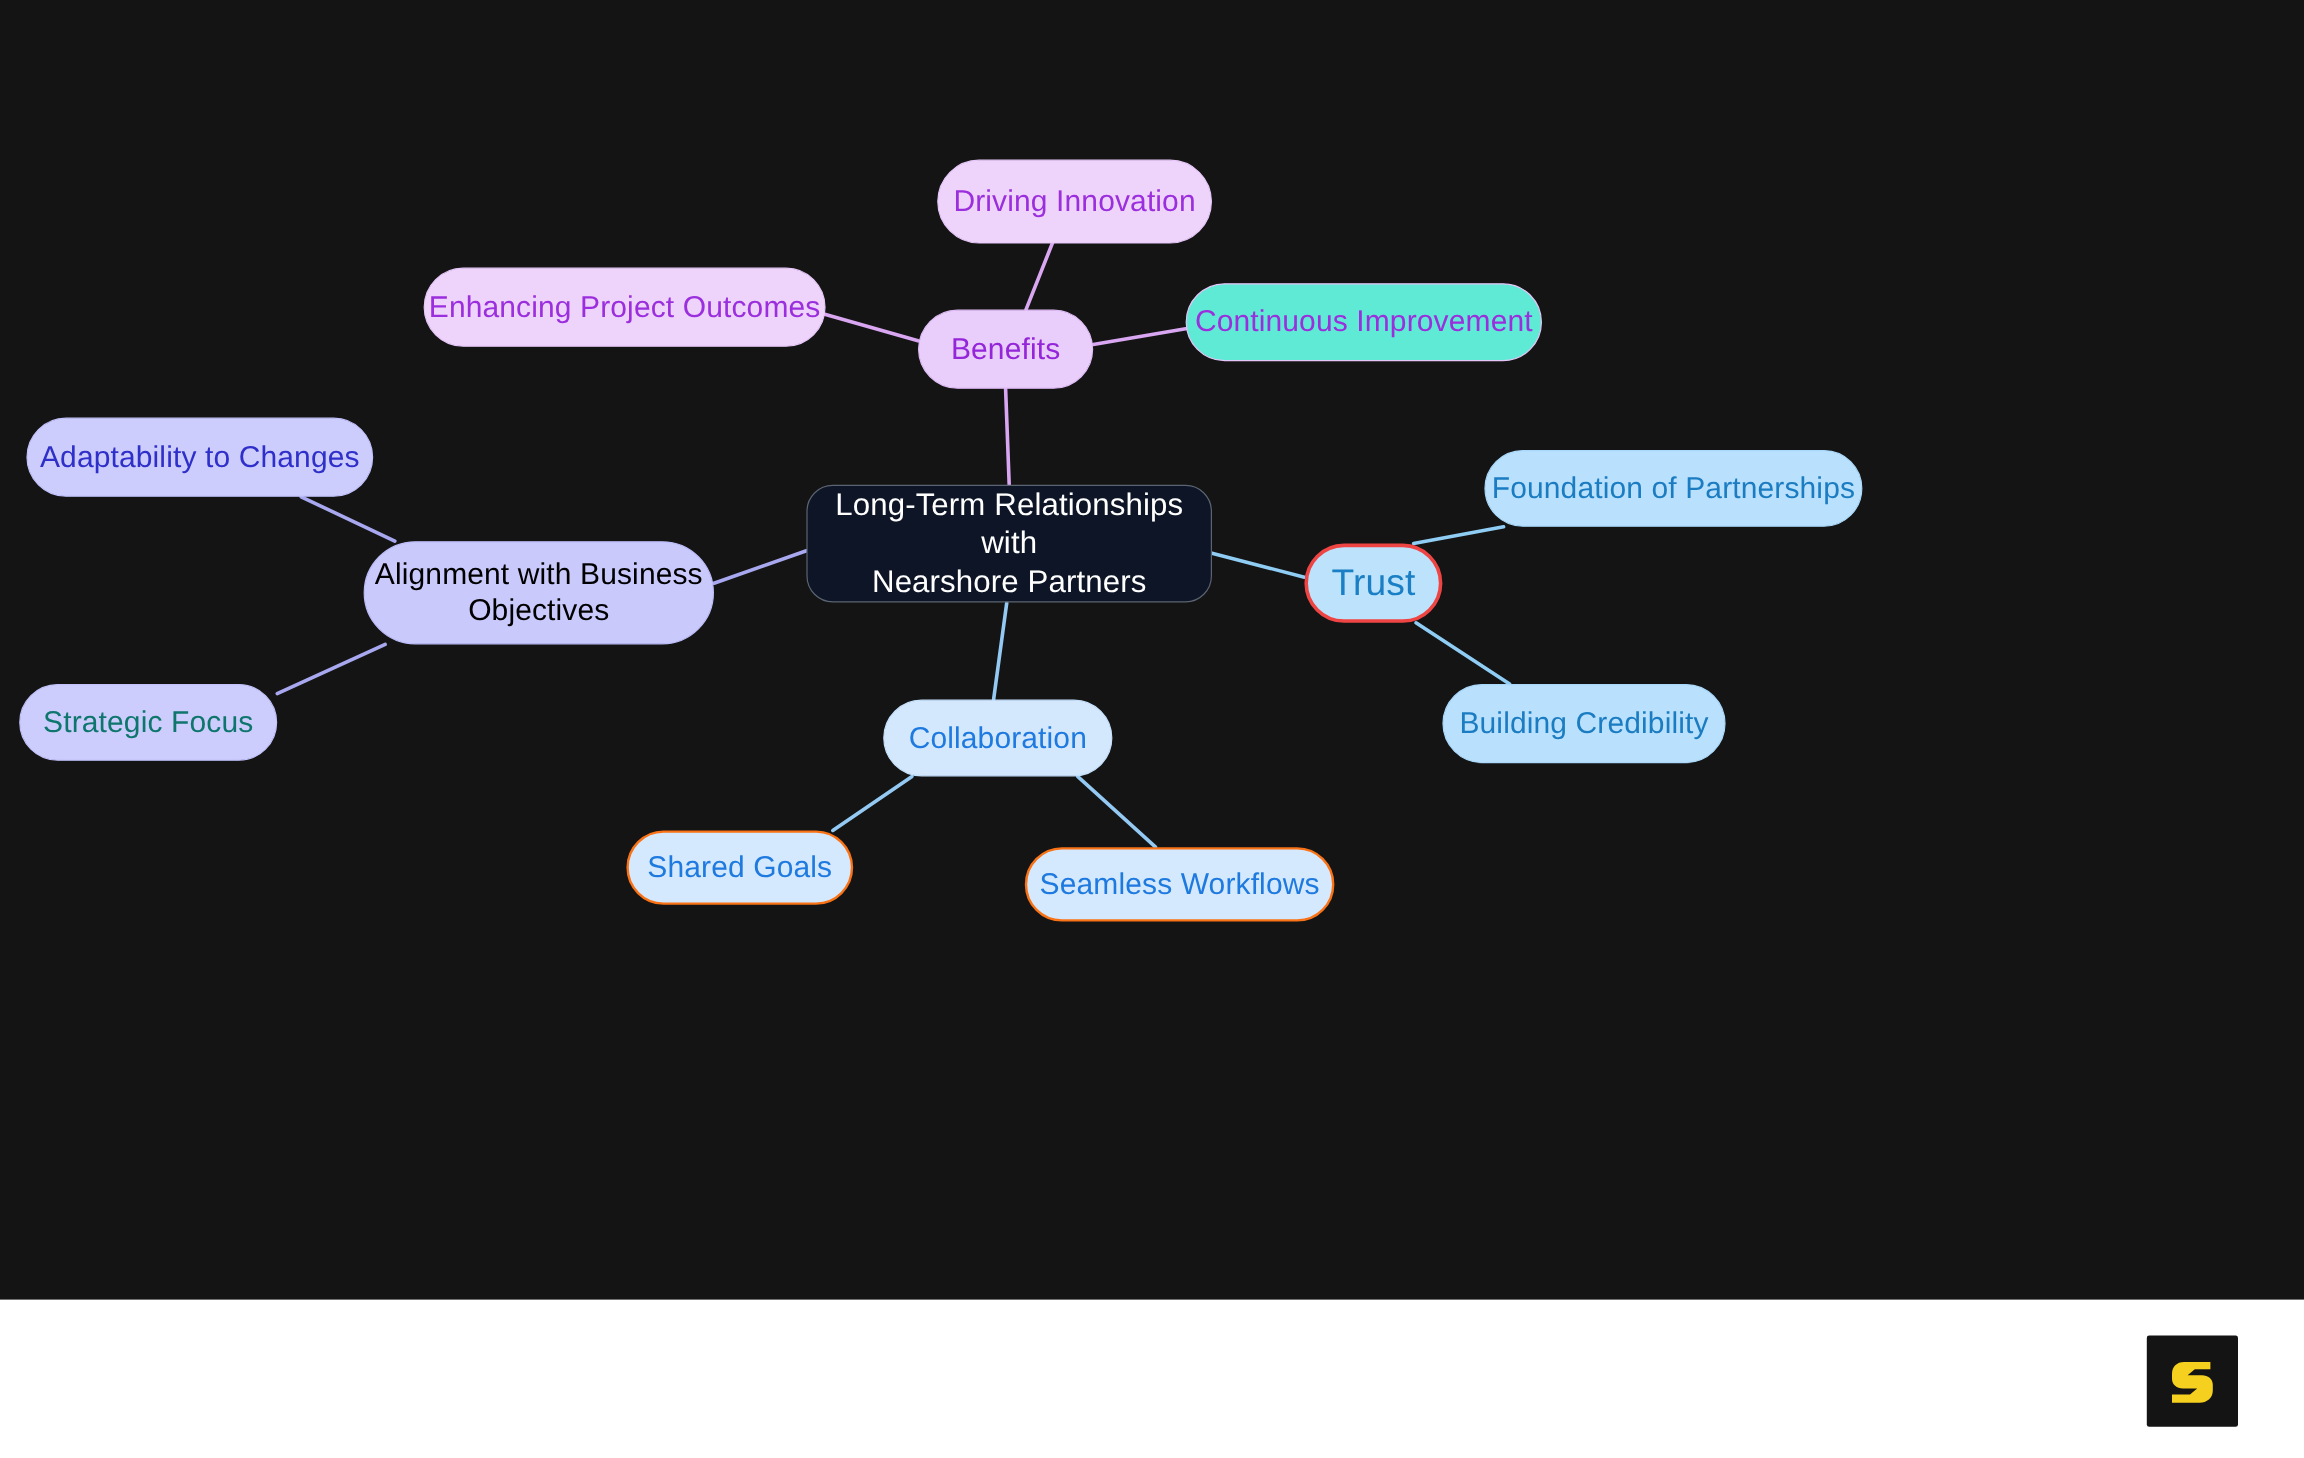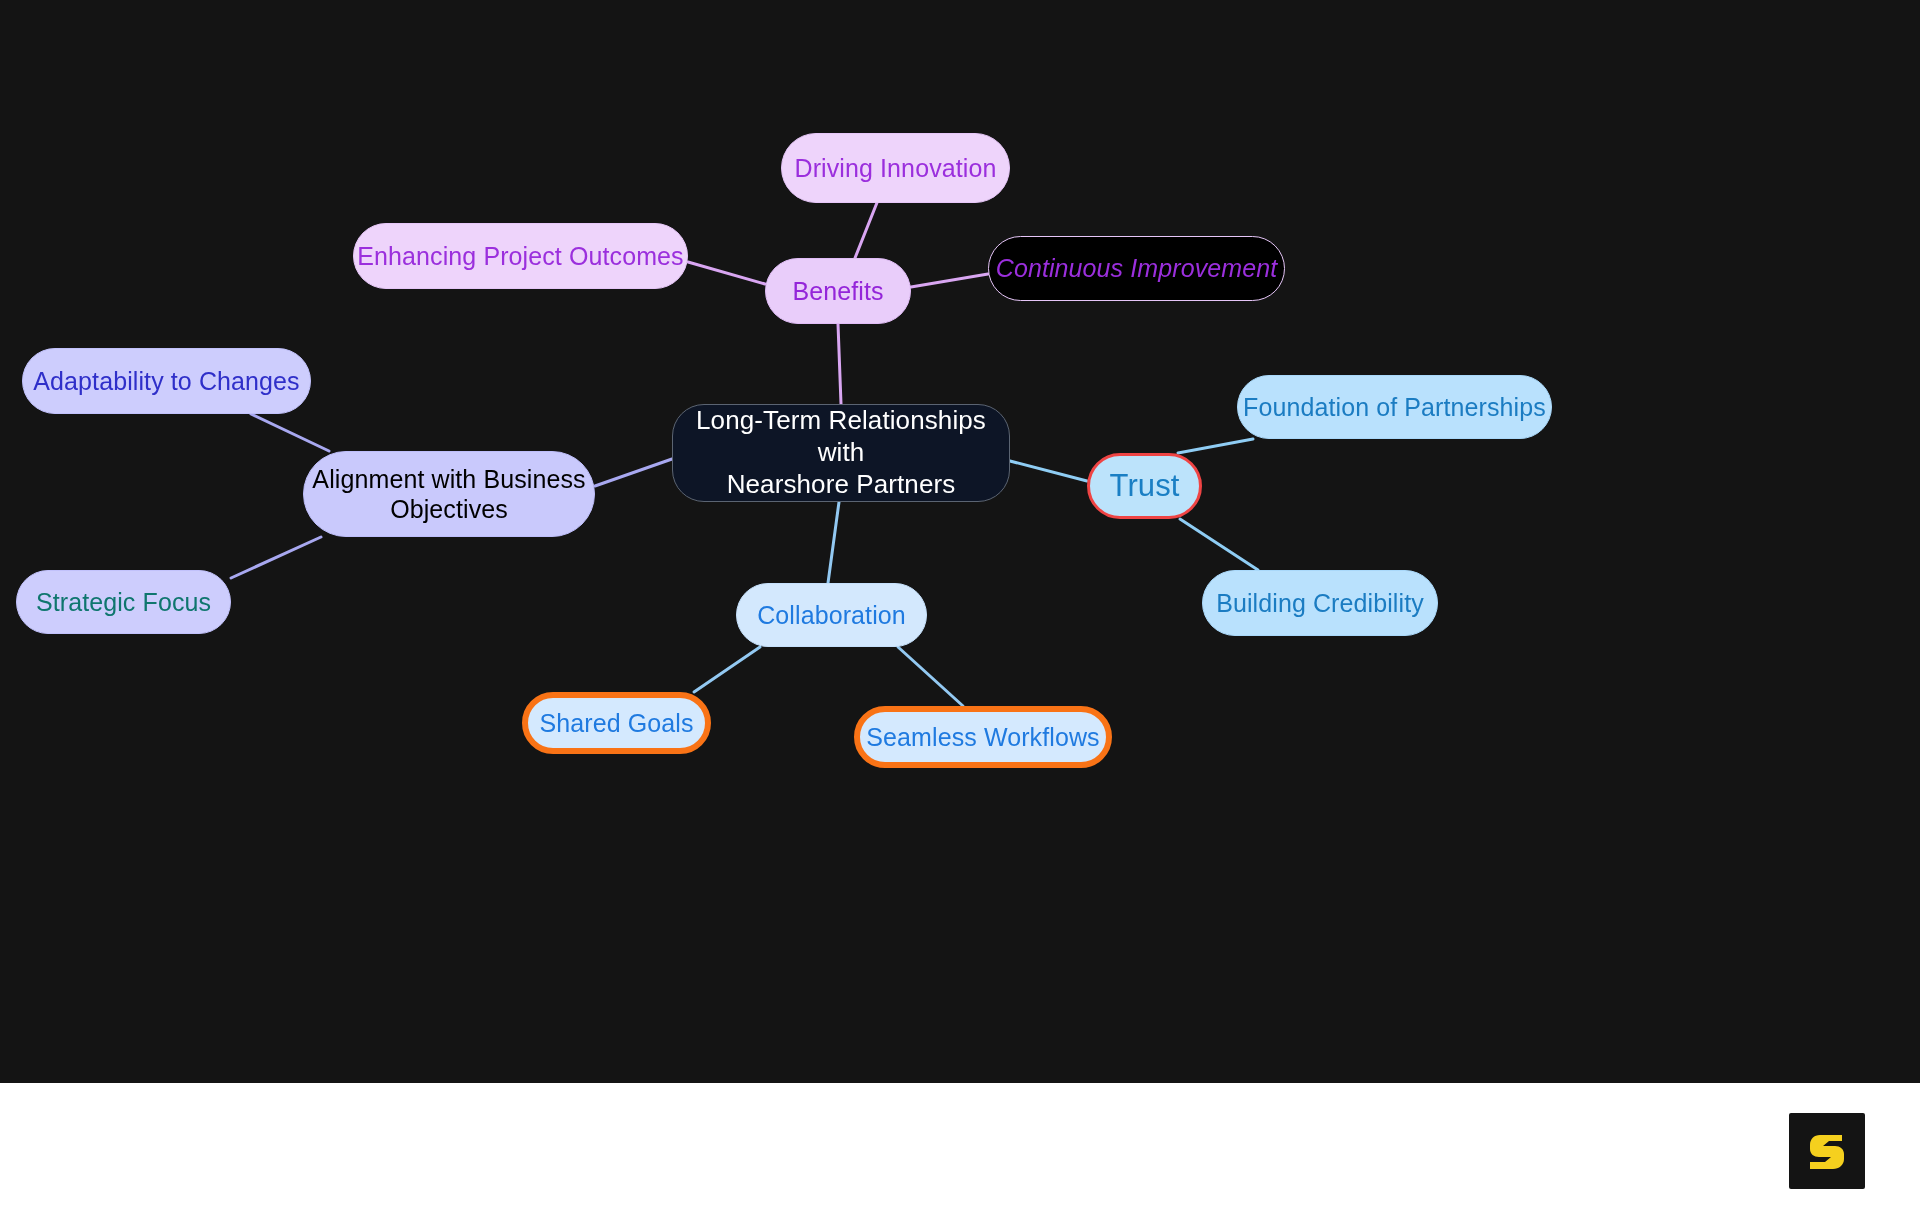--- a/index.html
+++ b/index.html
@@ -52,21 +52,21 @@
     line-height: 1.22;
     white-space: pre-line;
     letter-spacing: 0.1px;
   }
 
   .node-root {
     background: #0d1526;
     border: 1px solid #5b6472;
     color: #ffffff;
     font-size: 26px;
-    border-radius: 32px;
+    border-radius: 22px;
   }
 
   .node-branch-purple {
     background: #e9cdfa;
     border: 1px solid #e0bcf6;
     color: #9425d9;
     font-size: 25px;
   }
 
   .node-leaf-purple {
@@ -107,21 +107,21 @@
 
   .node-branch-lightblue {
     background: #d3e8fd;
     border: 1px solid #c5e0fb;
     color: #1f7ae0;
     font-size: 25px;
   }
 
   .node-leaf-lightblue {
     background: #d4e9fe;
-    border: 6px solid #f97316;
+    border: 2px solid #f97316;
     color: #1f7ae0;
     font-size: 25px;
   }
 
   #brand-logo {
     position: absolute;
     width: 76px;
     height: 76px;
     background: #141414;
     display: flex;
@@ -150,21 +150,21 @@
         <line x1="839" y1="502" x2="828" y2="583" stroke="#93c9f2" stroke-width="3" stroke-linecap="round"></line>
         <line x1="760" y1="647" x2="694" y2="692" stroke="#93c9f2" stroke-width="3" stroke-linecap="round"></line>
         <line x1="898" y1="647" x2="963" y2="706" stroke="#93c9f2" stroke-width="3" stroke-linecap="round"></line>
       </svg>
     <div id="node-layer">
         <div class="node node-root" style="left: 672px; top: 404px; width: 338px; height: 98px; background: rgb(13, 21, 38); color: rgb(255, 255, 255); border-color: rgb(91, 100, 114);"><span>Long-Term Relationships with
 Nearshore Partners</span></div>
         <div class="node node-branch-purple" style="left: 765px; top: 258px; width: 146px; height: 66px; background: rgb(233, 205, 250); color: rgb(148, 37, 217);"><span>Benefits</span></div>
         <div class="node node-leaf-purple" style="left: 781px; top: 110px; width: 229px; height: 70px; background: rgb(238, 212, 251); color: rgb(155, 47, 221); margin-top: 23px;"><span>Driving Innovation</span></div>
         <div class="node node-leaf-purple" style="left: 353px; top: 223px; width: 335px; height: 66px; background: rgb(238, 212, 251); color: rgb(155, 47, 221);"><span>Enhancing Project Outcomes</span></div>
-        <div class="node node-leaf-purple" style="left: 988px; top: 236px; width: 297px; height: 65px; background: #000000; color: rgb(155, 47, 221); font-style: italic;"><span>Continuous Improvement</span></div>
+        <div class="node node-leaf-purple" style="left: 988px; top: 236px; width: 297px; height: 65px; background: #5eead4; color: rgb(155, 47, 221);"><span>Continuous Improvement</span></div>
         <div class="node node-branch-periwinkle" style="left: 303px; top: 451px; width: 292px; height: 86px; background: rgb(201, 201, 252); color: #000000;"><span>Alignment with Business
 Objectives</span></div>
         <div class="node node-leaf-periwinkle" style="left: 22px; top: 348px; width: 289px; height: 66px; background: rgb(205, 205, 253); color: rgb(47, 47, 201);"><span>Adaptability to Changes</span></div>
         <div class="node node-leaf-periwinkle" style="left: 16px; top: 570px; width: 215px; height: 64px; background: rgb(205, 205, 253); color: #0f766e;"><span>Strategic Focus</span></div>
         <div class="node node-branch-sky" style="left: 1087px; top: 453px; width: 115px; height: 66px; background: rgb(188, 227, 251); color: rgb(26, 127, 196);"><span>Trust</span></div>
         <div class="node node-leaf-sky" style="left: 1237px; top: 375px; width: 315px; height: 64px; background: rgb(185, 225, 253); color: rgb(27, 124, 194);"><span>Foundation of Partnerships</span></div>
         <div class="node node-leaf-sky" style="left: 1202px; top: 570px; width: 236px; height: 66px; background: rgb(185, 225, 253); color: rgb(27, 124, 194);"><span>Building Credibility</span></div>
         <div class="node node-branch-lightblue" style="left: 736px; top: 583px; width: 191px; height: 64px; background: rgb(211, 232, 253); color: rgb(31, 122, 224);"><span>Collaboration</span></div>
         <div class="node node-leaf-lightblue" style="left: 522px; top: 692px; width: 189px; height: 62px; background: rgb(212, 233, 254); color: rgb(31, 122, 224);"><span>Shared Goals</span></div>
         <div class="node node-leaf-lightblue" style="left: 854px; top: 706px; width: 258px; height: 62px; background: rgb(212, 233, 254); color: rgb(31, 122, 224);"><span>Seamless Workflows</span></div>

